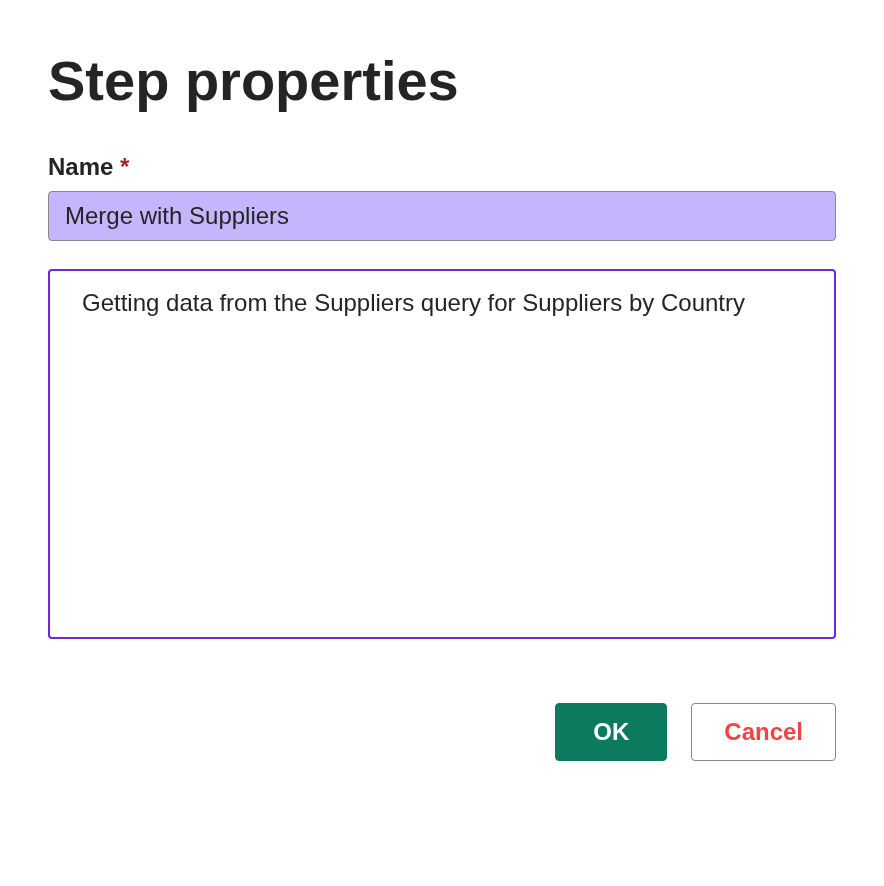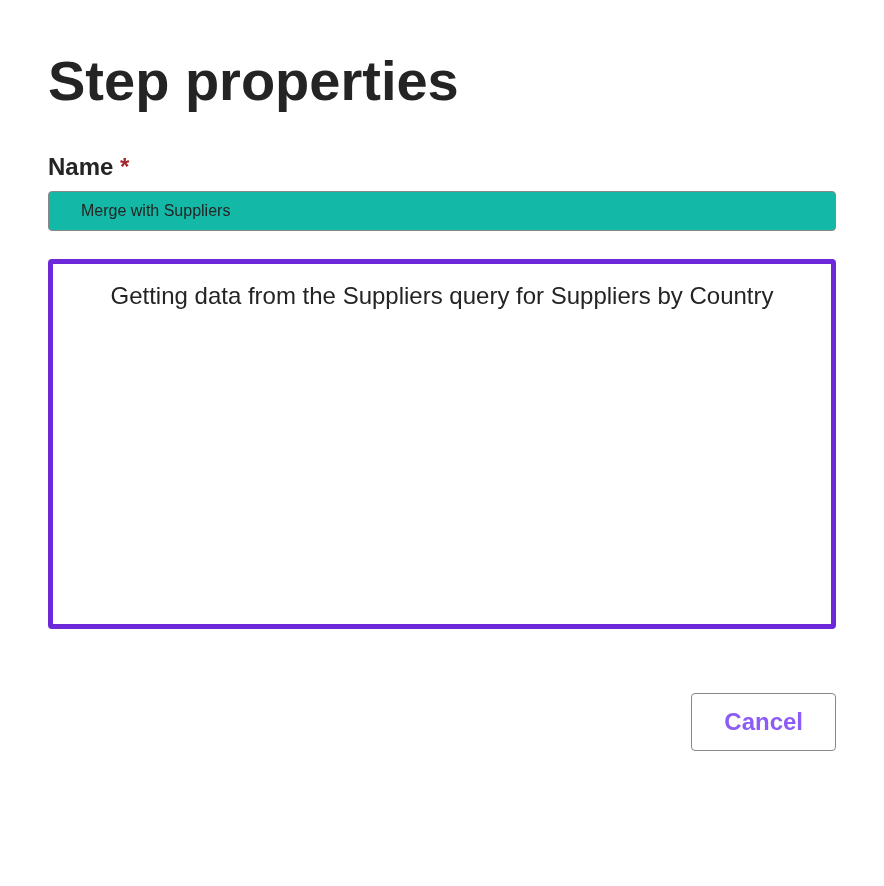--- a/index.html
+++ b/index.html
@@ -29,41 +29,40 @@
       font-weight: 600;
       color: #242424;
       margin-bottom: 10px;
     }
     .required-asterisk {
       color: #a4262c;
       font-weight: 600;
     }
     .text-input {
       width: 100%;
-      padding: 10px 32px;
-      font-size: 16px;
+      padding: 10px 16px;
+      font-size: 24px;
       font-family: inherit;
       color: #242424;
       border: 1px solid #8a8886;
       border-radius: 4px;
-      background: #14b8a6;
+      background: #c4b5fd;
     }
     .textarea-input {
       width: 100%;
       height: 370px;
-      padding: 14px 0;
+      padding: 14px 32px;
       font-size: 24px;
       font-family: inherit;
       color: #242424;
-      border: 5px solid #6d28d9;
+      border: 2px solid #6d28d9;
       border-radius: 4px;
       background: #ffffff;
       resize: none;
       line-height: 1.5;
-      text-align: center;
     }
     .button-row {
       display: flex;
       justify-content: flex-end;
       gap: 24px;
       margin-top: 60px;
     }
     .btn {
       font-size: 24px;
       font-weight: 600;
@@ -73,21 +72,21 @@
       cursor: pointer;
       min-width: 112px;
     }
     .btn-primary {
       background: #0c7a5e;
       color: #ffffff;
       border: 1px solid #0c7a5e;
     }
     .btn-secondary {
       background: #ffffff;
-      color: #8b5cf6;
+      color: #ef4444;
       border: 1px solid #8a8886;
     }
   </style>
 </head>
 <body>
 
 <h1 class="dialog-title">Step properties</h1>
 
 <div class="form-group">
   <label class="form-label">
@@ -95,14 +94,15 @@
     <span class="required-asterisk">*</span>
   </label>
   <input type="text" class="text-input" value="Merge with Suppliers" style="">
 </div>
 
 <div class="form-group">
   <textarea class="textarea-input" style="">Getting data from the Suppliers query for Suppliers by Country</textarea>
 </div>
 
 <div class="button-row">
+  <button class="btn btn-primary">OK</button>
   <button class="btn btn-secondary">Cancel</button>
 </div>
 
 </body></html>

